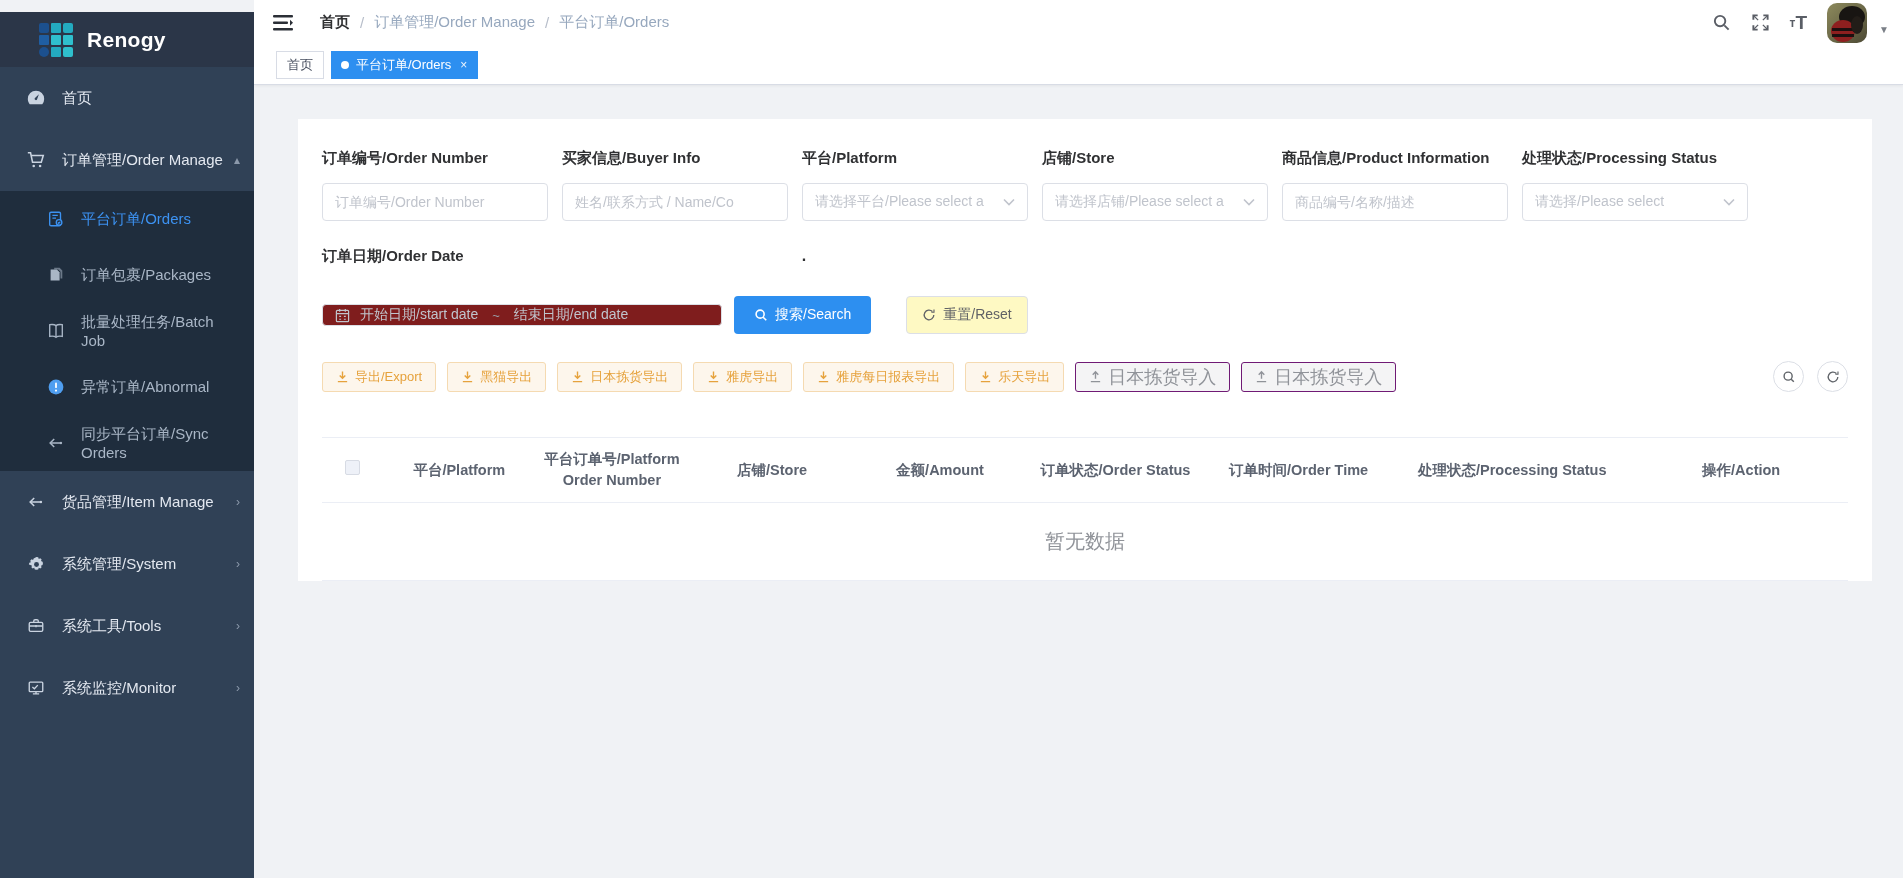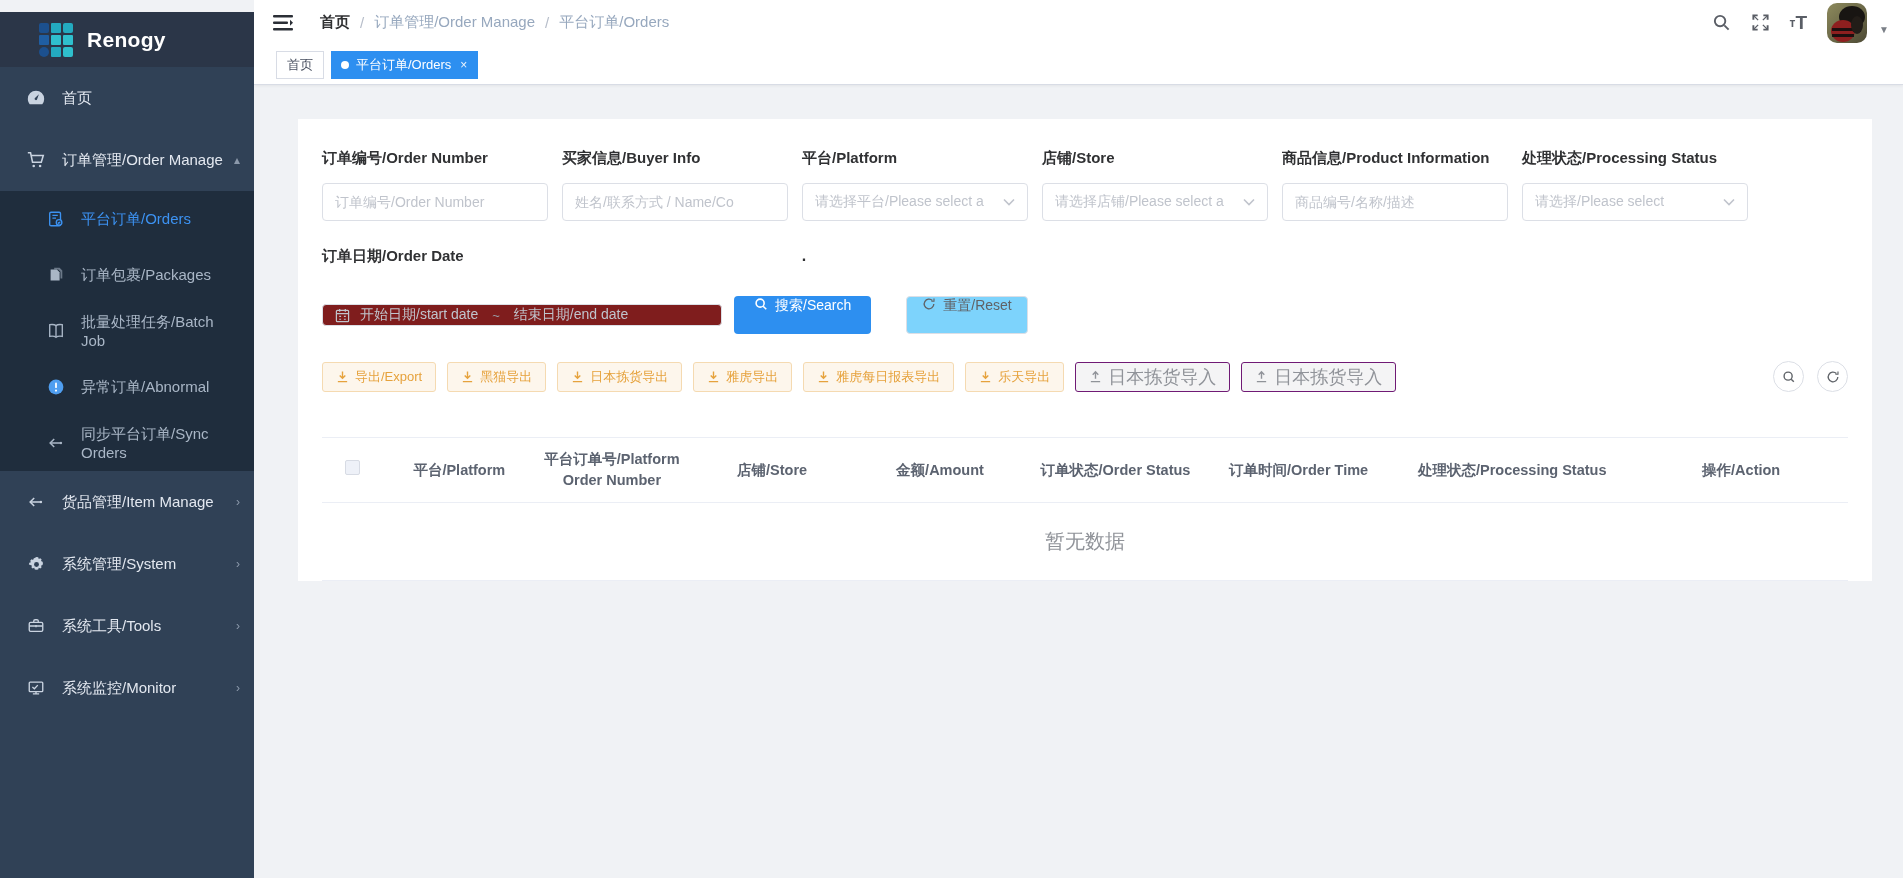--- a/index.html
+++ b/index.html
@@ -57,23 +57,23 @@
   .ctrl .sel-chev { color:#c0c4cc; flex:0 0 auto; margin-left:6px; }
 
   .date-section { margin-top:20px; }
   .date-label-row { display:flex; align-items:baseline; }
   .stray-dot { margin-left:338px; color:#303133; font-weight:bold; }
   .date-row { display:flex; align-items:center; margin-top:15px; }
   .date-range { width:400px; height:22px; border:1px solid #dcdfe6; border-radius:4px; display:flex; align-items:center; padding:0 12px; gap:10px; background:#7f1d1d; cursor:pointer; }
   .date-range .cal-icon { color:#c0c4cc; display:flex; }
   .date-ph { color:#c0c4cc; font-size:14px; }
   .date-sep { color:#9aa0a8; font-size:13px; padding:0 4px; }
-  .btn { height:38px; border-radius:4px; font-size:14px; display:inline-flex; align-items:flex-start; gap:7px; cursor:pointer; border:1px solid transparent; font-family:inherit; }
+  .btn { height:38px; border-radius:4px; font-size:14px; display:inline-flex; align-items:center; gap:7px; cursor:pointer; border:1px solid transparent; font-family:inherit; }
   .btn-primary { background:#2d8ff0; color:#fff; padding:0 19px; margin-left:12px; }
-  .btn-plain { background:#7dd3fc; color:#606266; border-color:#dcdfe6; padding:0 15px; margin-left:35px; }
+  .btn-plain { background:#fef9c3; color:#606266; border-color:#dcdfe6; padding:0 15px; margin-left:35px; }
 
   .export-row { margin-top:27px; display:flex; align-items:center; gap:11px; }
   .btn-warn { height:30px; border-radius:3px; background:#fdf6ec; border:1px solid #f5dab1; color:#e6a23c; font-size:13px; padding:0 13px; display:inline-flex; align-items:center; gap:6px; cursor:pointer; font-family:inherit; }
   .btn-info { height:30px; border-radius:3px; background:#f4f4f5; border:1px solid #701a75; color:#909399; font-size:18px; padding:0 13px; display:inline-flex; align-items:center; gap:6px; cursor:pointer; font-family:inherit; }
   .round-tools { margin-left:auto; display:flex; gap:13px; }
   .round-btn { width:31px; height:31px; border-radius:50%; border:1px solid #dcdfe6; background:#fff; color:#5f6368; display:flex; align-items:center; justify-content:center; cursor:pointer; }
 
   .grid { margin-top:45px; width:100%; border-collapse:collapse; }
   .grid th { border-top:1px solid #ebeef5; border-bottom:1px solid #ebeef5; padding:11px 6px; font-size:14.5px; font-weight:bold; color:#5c6370; text-align:center; background:#fff; line-height:1.45; }
   .grid td.empty-cell { border-bottom:1px solid #ebeef5; text-align:center; padding:25px 0; color:#909399; font-size:20px; }

